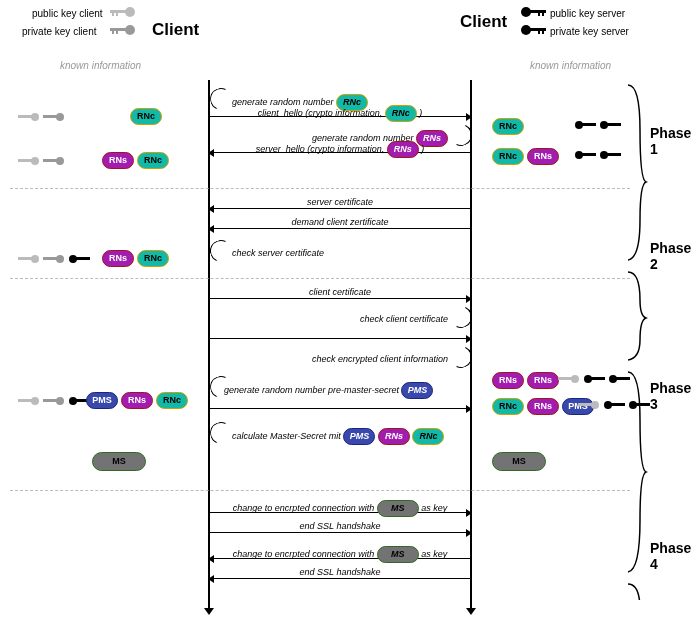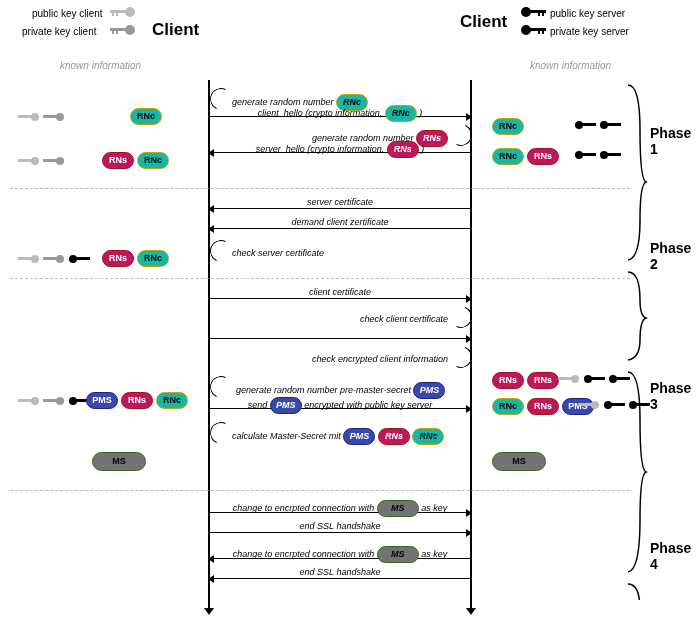--- a/index.html
+++ b/index.html
@@ -3,21 +3,21 @@
 <meta charset="utf-8">
 <style>
 body{margin:0;padding:0;font-family:Arial,sans-serif;font-size:10px;color:#000;background:#fff;width:700px}
 .wrap{position:relative;width:700px;height:623px}
 .lbl{position:absolute;font-size:10px}
 .hdr{font-size:17px;font-weight:bold}
 .phase{position:absolute;font-size:14px;font-weight:bold}
 .faint{color:#999;font-style:italic}
 .pill{display:inline-block;border-radius:9px;padding:1px 5px;font-size:9px;font-weight:bold;border:1px solid;line-height:13px;min-width:20px;text-align:center}
 .rnc-p{background:#14b8a6;border-color:#c9a400;color:#000}
-.rns-p{background:#be185d;border-color:#a01515;color:#fff}
+.rns-p{background:#a21caf;border-color:#a01515;color:#fff}
 .pms-p{background:#3949ab;border-color:#1a237e;color:#fff}
 .ms-p{background:#737373;border-color:#33691e;color:#000;padding:2px 16px;border-radius:11px}
 .key{display:inline-block;vertical-align:middle}
 .key svg{display:block}
 .row{position:absolute;display:flex;align-items:center;gap:3px}
 .vline{position:absolute;width:2px;background:#000}
 .hline{position:absolute;height:1px;background:#000}
 .dline{position:absolute;height:0;border-top:1px dashed #bbb}
 .brace{position:absolute}
 .arrow-l:before{content:"";position:absolute;left:-6px;top:-3px;border:4px solid transparent;border-right:6px solid #000}
@@ -191,23 +191,22 @@
 
 <div class="hline arrow-r" style="left:210px;top:298px;width:260px"></div>
 <div class="msg" style="left:210px;top:287px">client certificate</div>
 <div class="arc" style="left:450px;top:306px;transform:rotate(70deg)"></div>
 <div class="msgr" style="left:188px;top:314px">check client certificate</div>
 <div class="hline arrow-r" style="left:210px;top:338px;width:260px"></div>
 <div class="arc" style="left:450px;top:346px;transform:rotate(70deg)"></div>
 <div class="msgr" style="left:188px;top:354px">check encrypted client information</div>
 
 <div class="arc" style="left:210px;top:376px;transform:rotate(-110deg)"></div>
-<div class="msgl" style="left:236px;top:382px"><span>generate random number pre-master-secret</span> <span class="pill pms-p">PMS</span></div>
+<div class="msgl" style="left:224px;top:382px"><span>generate random number pre-master-secret</span> <span class="pill pms-p">PMS</span></div>
 <div class="hline arrow-r" style="left:210px;top:408px;width:260px"></div>
-<div class="msg" style="left:210px;top:397px"><span>send</span> <span class="pill pms-p">PMS</span> <span>encrypted with public key server</span></div>
 
 <div class="arc" style="left:210px;top:422px;transform:rotate(-110deg)"></div>
 <div class="msgl" style="left:232px;top:428px;width:280px"><span>calculate Master-Secret mit</span> <span class="pill pms-p">PMS</span> <span class="pill rns-p">RNs</span> <span class="pill rnc-p">RNᴄ</span></div>
 
 <div class="row" style="left:18px;top:396px">
       <svg width="22" height="10">
         <circle cx="17" cy="5" r="4" fill="#bbb"></circle>
         <rect x="0" y="3" width="14" height="3" fill="#bbb"></rect>
       </svg>
       <svg width="22" height="10">

